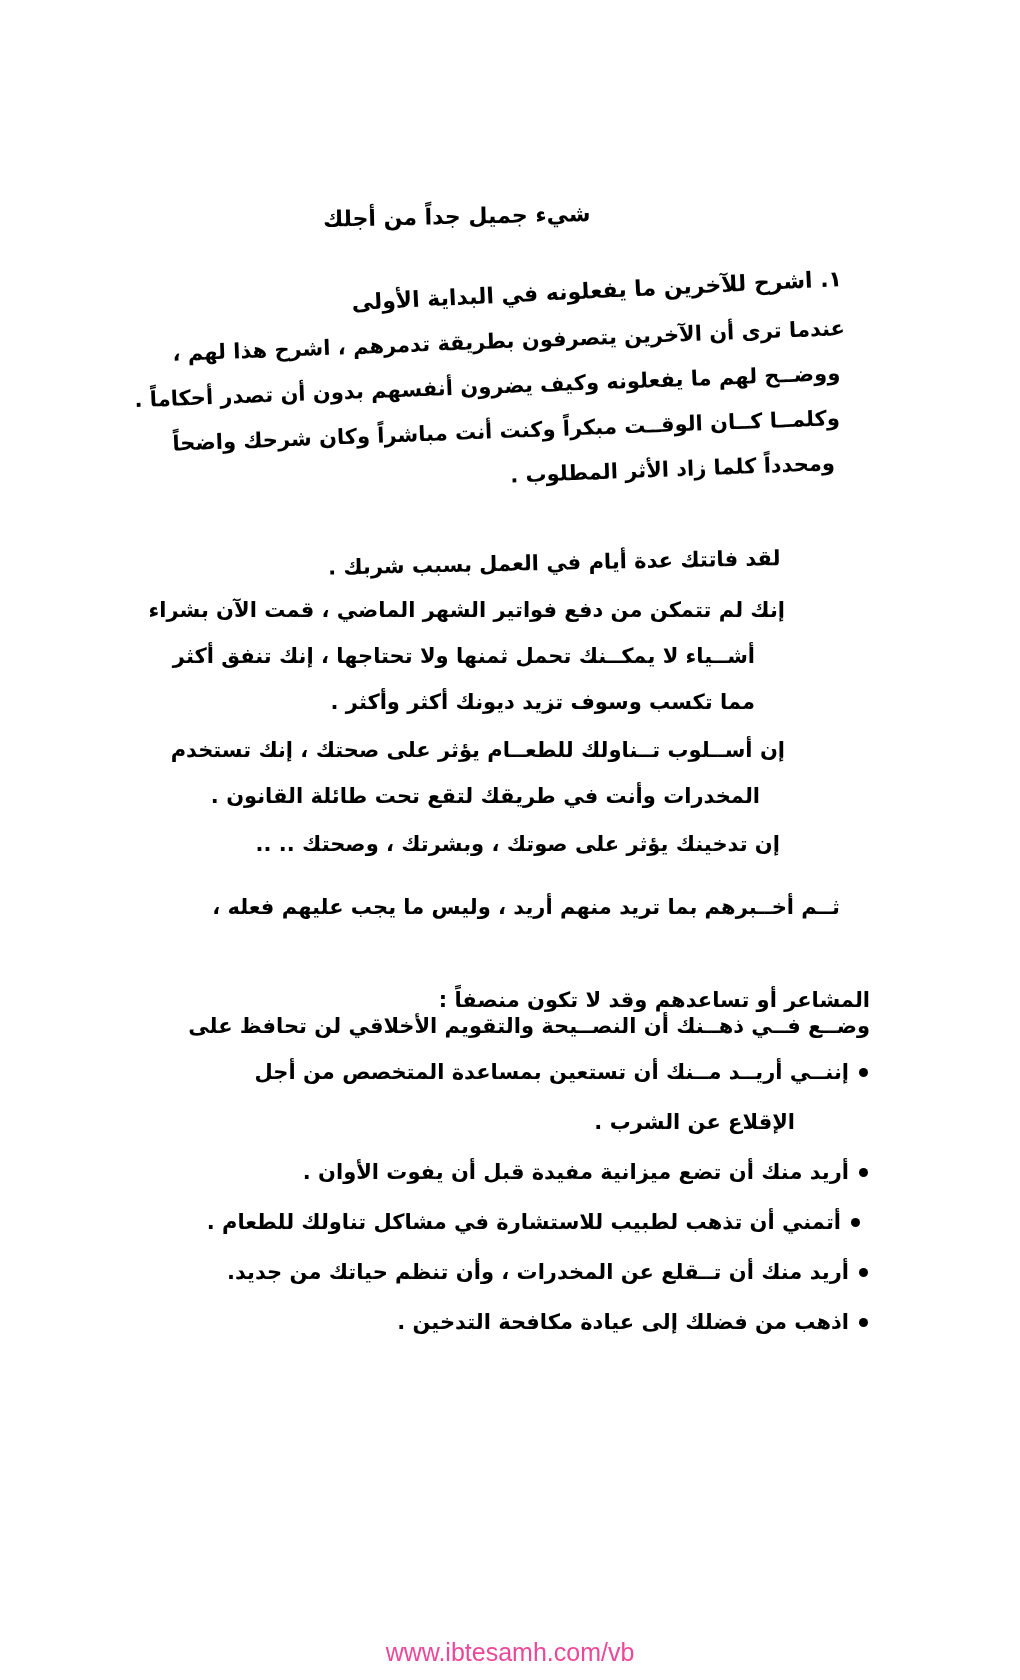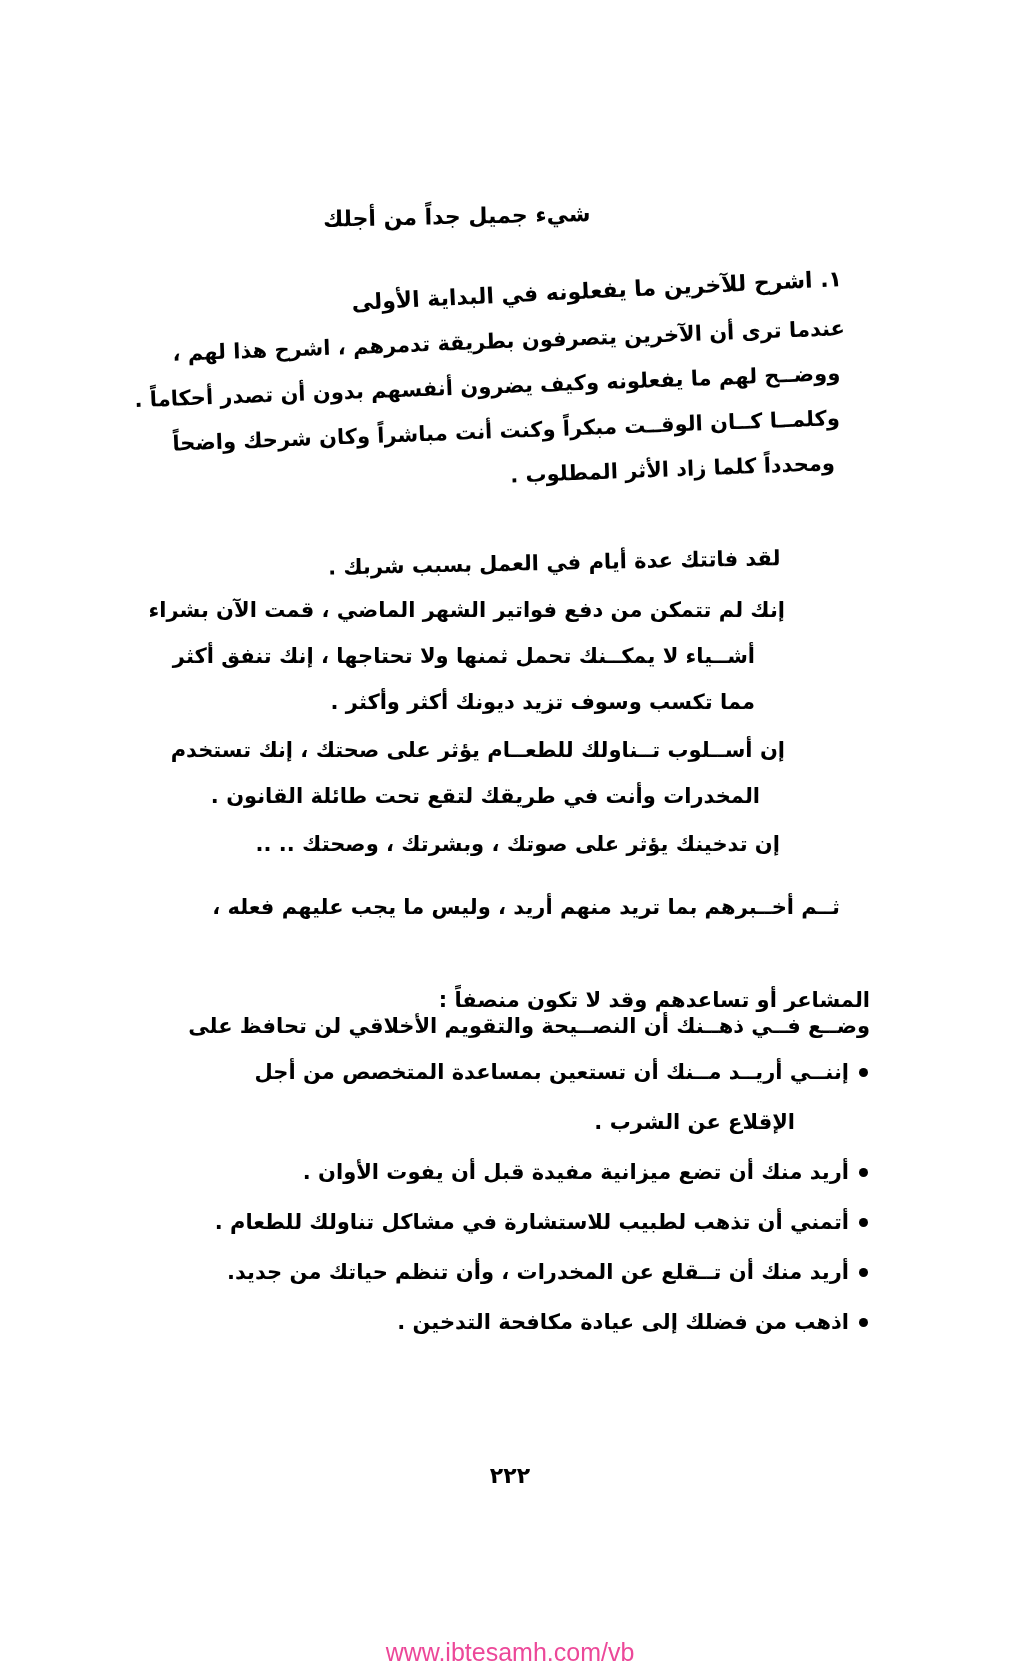--- a/index.html
+++ b/index.html
@@ -115,32 +115,31 @@
       <span class="bullet-dot"></span>
       <span>إننــي أريــد مــنك أن تستعين بمساعدة المتخصص من أجل</span>
     </div>
     <div class="line" style="right:225px; top:1112px;text-align:right;">الإقلاع عن الشرب .</div>
 
     <div class="bullet-row" style="right:152px; top:1162px;">
       <span class="bullet-dot"></span>
       <span>أريد منك أن تضع ميزانية مفيدة قبل أن يفوت الأوان .</span>
     </div>
 
-    <div class="bullet-row" style="right:152px; top:1212px;">
+    <div class="bullet-row" style="right:160px; top:1212px;">
       <span class="bullet-dot"></span>
       <span>أتمني أن تذهب لطبيب للاستشارة في مشاكل تناولك للطعام .</span>
     </div>
 
     <div class="bullet-row" style="right:152px; top:1262px;">
       <span class="bullet-dot"></span>
       <span>أريد منك أن تــقلع عن المخدرات ، وأن تنظم حياتك من جديد.</span>
     </div>
 
     <div class="bullet-row" style="right:152px; top:1312px;">
       <span class="bullet-dot"></span>
       <span>اذهب من فضلك إلى عيادة مكافحة التدخين .</span>
     </div>
   </div>
 
-  <div class="page-number">٢٢٢</div>
 
   <div class="watermark" style="color: #ec4899;">www.ibtesamh.com/vb</div>
 </div>
 
 </body></html>

